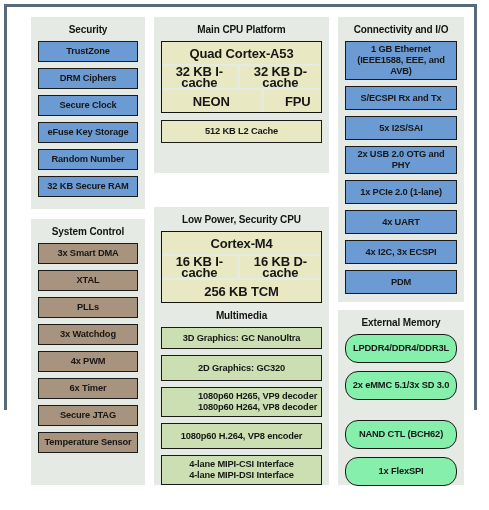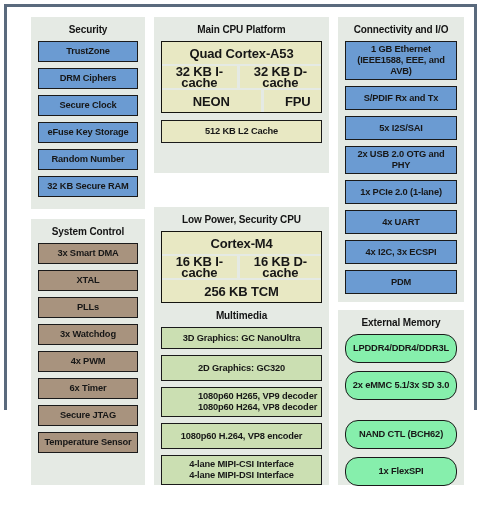--- a/index.html
+++ b/index.html
@@ -210,21 +210,21 @@
       <div class="panel-title">Connectivity and I/O</div>
       <div class="blocks">
         <div class="blk c-blue" style="min-height:30px;">
           <span>
             <span class="l2">1 GB Ethernet</span>
             <span class="l2">(IEEE1588, EEE, and AVB)</span>
           </span>
         </div>
         <div class="blk c-blue" style="min-height:24px;">
           <span>
-              <span class="l2">S/PDIF Rx and Tx</span>
+              <span class="l2">S/ECSPI Rx and Tx</span>
             </span>
         </div>
         <div class="blk c-blue" style="min-height:24px;">
           <span>
               <span class="l2">5x I2S/SAI</span>
             </span>
         </div>
         <div class="blk c-blue" style="min-height:24px;">
           <span>
               <span class="l2">2x USB 2.0 OTG and PHY</span>

